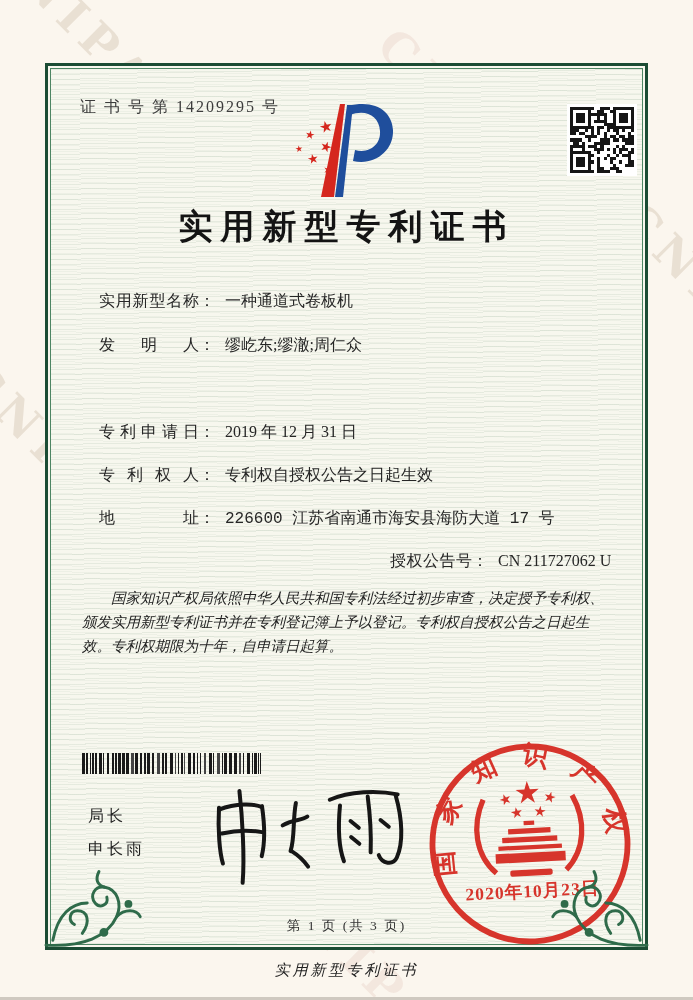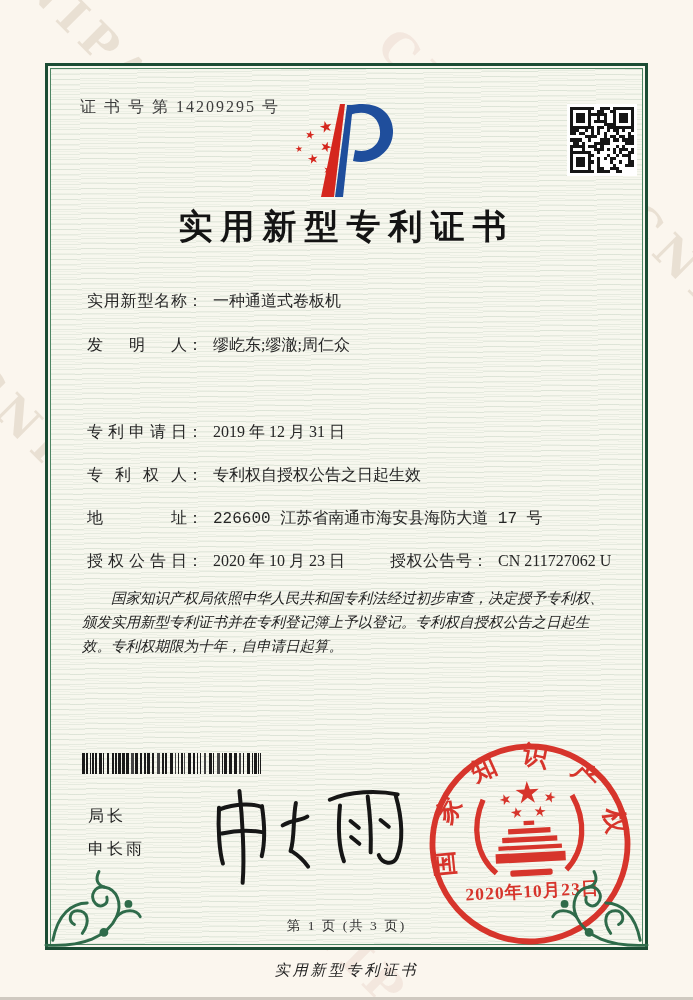--- a/index.html
+++ b/index.html
@@ -27,21 +27,21 @@
   .certno{position:absolute;left:80px;top:97px;font-size:16px;letter-spacing:2px;color:#3c3c3c;}
   .logo{position:absolute;left:280px;top:98px;width:134px;height:106px;}
   .qr{position:absolute;left:567px;top:104px;width:70px;height:72px;background:#fff;
       display:grid;grid-template-columns:repeat(21,1fr);grid-template-rows:repeat(21,1fr);
       padding:3px;box-sizing:border-box;}
   .qr div{background:transparent;}
   .qr div.on{background:#161616;}
   .title{position:absolute;left:0;top:204px;width:693px;text-align:center;
          font-size:34px;font-weight:bold;letter-spacing:8px;color:#141414;}
   
-  .field{position:absolute;left:87px;font-size:16px;white-space:nowrap;color:#262626;}
+  .field{position:absolute;left:99px;font-size:16px;white-space:nowrap;color:#262626;}
   .fl{display:inline-block;width:100px;text-align:justify;text-align-last:justify;vertical-align:bottom;}
   .colon{margin-right:10px;}
   .field.right{left:390px;}
   .field .fl.short{width:82px;}
   
   .paras{position:absolute;left:82px;top:586px;width:534px;font-size:14.5px;
          line-height:24px;font-style:italic;color:#222;}
   .paras p{margin:0;text-indent:2em;}
   
   .barcode{position:absolute;left:82px;top:753px;width:200px;height:21px;
@@ -552,23 +552,20 @@
     <span class="fl">发明人</span><span class="colon">：</span><span>缪屹东;缪澈;周仁众</span>
   </div>
   <div class="field" style="top:422px;">
     <span class="fl">专利申请日</span><span class="colon">：</span><span>2019 年 12 月 31 日</span>
   </div>
   <div class="field" style="top:465px;">
     <span class="fl">专利权人</span><span class="colon">：</span><span>专利权自授权公告之日起生效</span>
   </div>
   <div class="field" style="top:508px;font-family:Liberation Mono, monospace;">
     <span class="fl">地址</span><span class="colon">：</span><span>226600 江苏省南通市海安县海防大道 17 号</span>
-  </div>
-  <div class="field" style="top:551px;">
-    <span class="fl">授权公告日</span><span class="colon">：</span><span>2020 年 10 月 23 日</span>
   </div>
   <div class="field right" style="top:551px;">
     <span class="fl short">授权公告号</span><span class="colon">：</span><span>CN 211727062 U</span>
   </div>
 
   <div class="paras">
     <p>国家知识产权局依照中华人民共和国专利法经过初步审查，决定授予专利权、颁发实用新型专利证书并在专利登记簿上予以登记。专利权自授权公告之日起生效。专利权期限为十年，自申请日起算。</p>
   </div>
 
   <div class="barcode" id="barcode">

